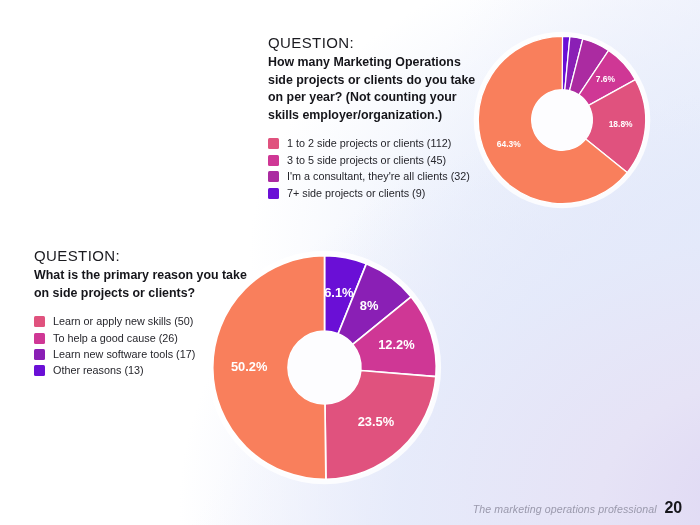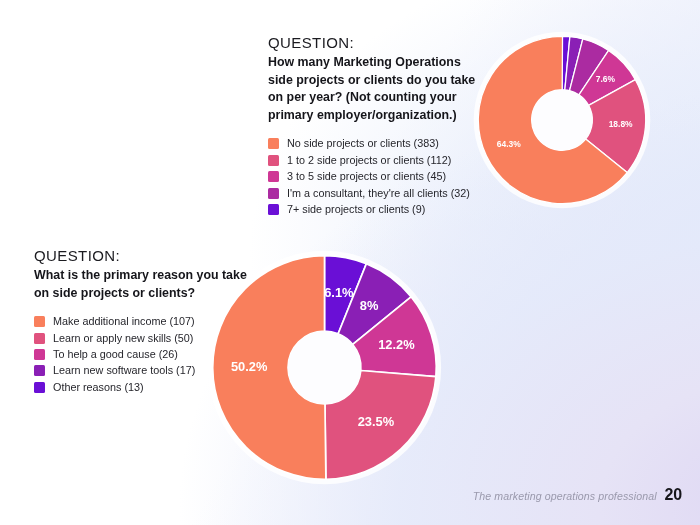--- a/index.html
+++ b/index.html
@@ -94,21 +94,21 @@
     text-anchor: middle;
     dominant-baseline: middle;
   }
   #donut-1 .slice-label { font-size: 9.2px; }
   #donut-2 .slice-label { font-size: 10.6px; }
 
   
   #footer {
     position: absolute;
     right: 18px;
-    bottom: 21px;
+    bottom: 8px;
     display: flex;
     align-items: baseline;
     gap: 8px;
   }
   #footer-text {
     font-family: "Liberation Sans", sans-serif;
     font-style: italic;
     font-size: 10.6px;
     color: #9a99ac;
     letter-spacing: 0.1px;
@@ -121,26 +121,22 @@
     letter-spacing: -0.2px;
   }
 </style>
 </head>
 <body>
 
 <div id="page">
 
   <div id="block-1">
     <div class="qlabel">QUESTION:</div>
-    <div class="qtext">How many Marketing Operations side projects or clients do you take on per year? (Not counting your primary employer/organization.)</div>
+    <div class="qtext">How many Marketing Operations side projects or clients do you take on per year? (Not counting your skills employer/organization.)</div>
     <div class="legend" id="legend-1">
-        <div class="legend-row">
-          <span class="swatch" style="background: rgb(249, 127, 92);"></span>
-          <span class="legend-label">No side projects or clients (383)</span>
-        </div>
         <div class="legend-row">
           <span class="swatch" style="background: rgb(224, 82, 126);"></span>
           <span class="legend-label">1 to 2 side projects or clients (112)</span>
         </div>
         <div class="legend-row">
           <span class="swatch" style="background: rgb(207, 55, 149);"></span>
           <span class="legend-label">3 to 5 side projects or clients (45)</span>
         </div>
         <div class="legend-row">
           <span class="swatch" style="background: rgb(171, 43, 161);"></span>
@@ -171,24 +167,20 @@
           <text class="slice-label" x="42.18" y="127.43">64.3%</text>
         </g>
     </svg>
   </div>
 
   <div id="block-2">
     <div class="qlabel">QUESTION:</div>
     <div class="qtext">What is the primary reason you take on side projects or clients?</div>
     <div class="legend" id="legend-2">
         <div class="legend-row">
-          <span class="swatch" style="background: rgb(249, 127, 92);"></span>
-          <span class="legend-label">Make additional income (107)</span>
-        </div>
-        <div class="legend-row">
           <span class="swatch" style="background: rgb(224, 82, 126);"></span>
           <span class="legend-label">Learn or apply new skills (50)</span>
         </div>
         <div class="legend-row">
           <span class="swatch" style="background: rgb(207, 55, 149);"></span>
           <span class="legend-label">To help a good cause (26)</span>
         </div>
         <div class="legend-row">
           <span class="swatch" style="background: rgb(138, 31, 181);"></span>
           <span class="legend-label">Learn new software tools (17)</span>

